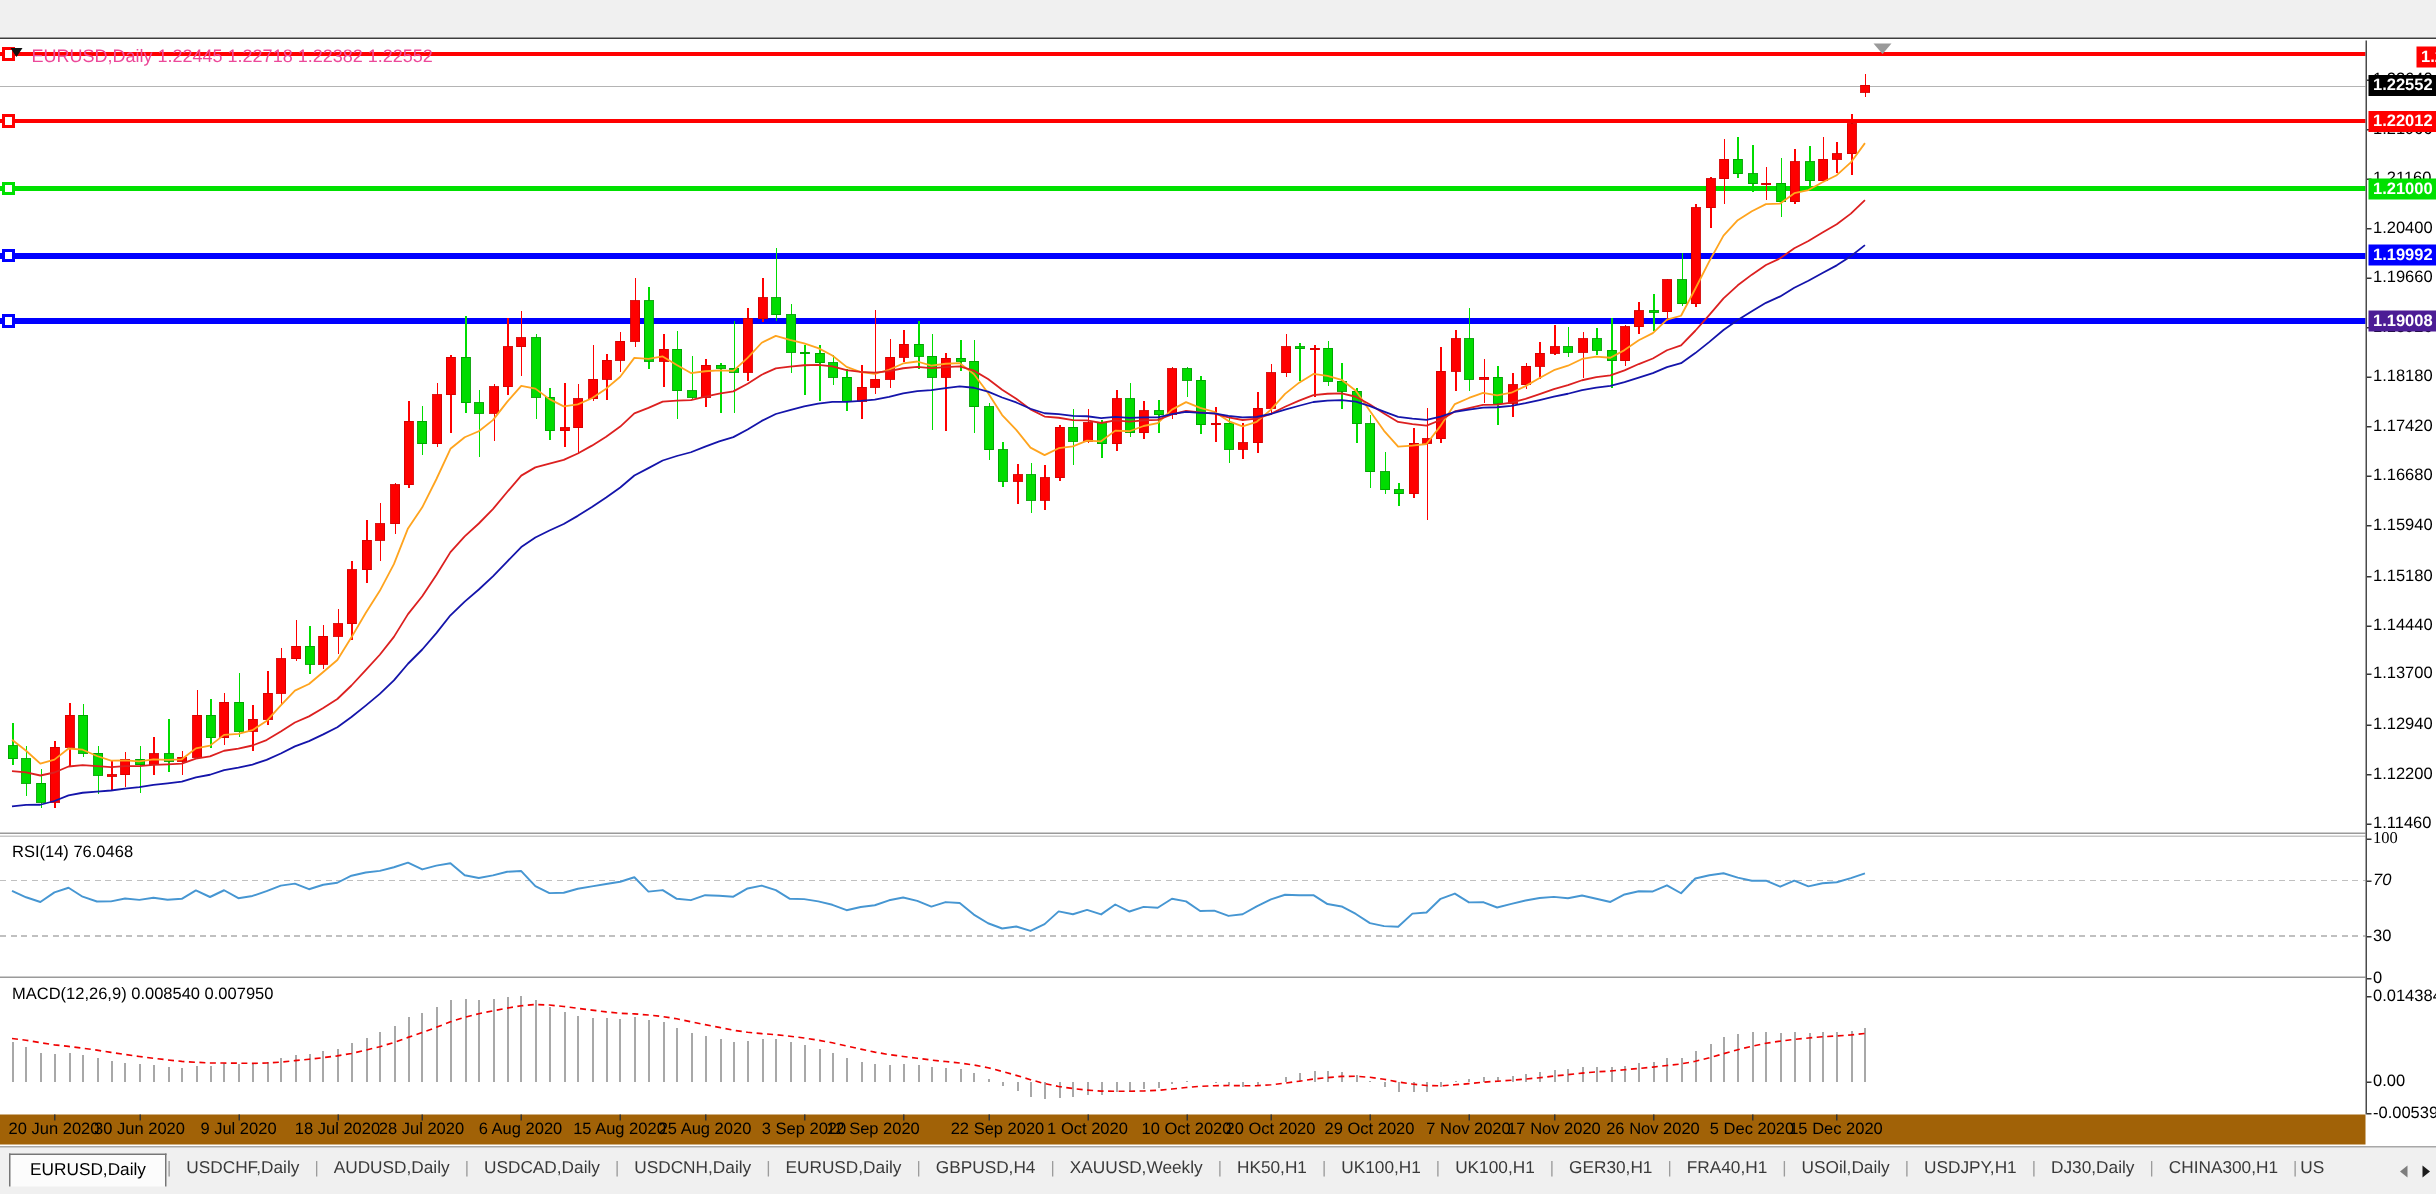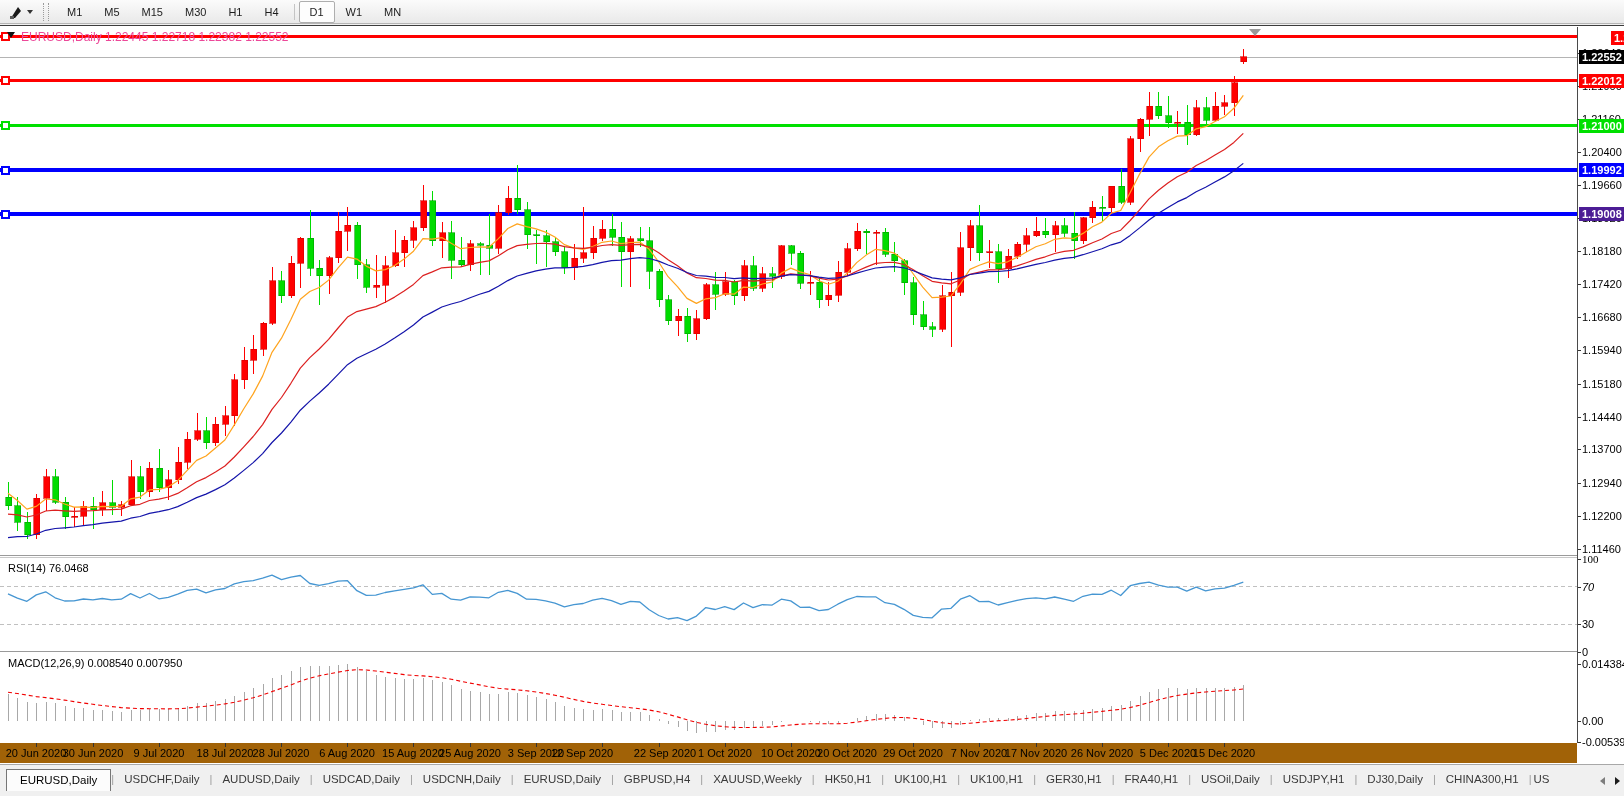--- a/index.html
+++ b/index.html
@@ -64,42 +64,20 @@
   .arr-left{width:0;height:0;border-top:4px solid transparent;border-bottom:4px solid transparent;
             border-right:5px solid #7d7d7d;}
   .arr-right{width:0;height:0;border-top:4px solid transparent;border-bottom:4px solid transparent;
             border-left:5px solid #1c1c1c;}
 </style>
 </head>
 <body>
 
 <div id="app">
 
-  <div class="toolbar">
-    <div class="tool-btn">
-      <svg width="14" height="14" viewBox="0 0 14 14">
-        <path d="M2 13 L9 2 L12 6 L6 13 Z" fill="#1a1a1a"></path>
-        <rect x="1" y="11" width="4" height="3" fill="#5a5a5a"></rect>
-      </svg>
-      <span class="dd-arrow"></span>
-    </div>
-    <div class="grip"></div>
-    <div id="tf-buttons" style="display:flex;align-items:center;">
-        <div class="tf-btn">M1</div>
-        <div class="tf-btn">M5</div>
-        <div class="tf-btn">M15</div>
-        <div class="tf-btn">M30</div>
-        <div class="tf-btn">H1</div>
-        <div class="tf-btn">H4</div>
-        <div class="tf-divider"></div>
-        <div class="tf-btn active">D1</div>
-        <div class="tf-btn">W1</div>
-        <div class="tf-btn">MN</div>
-      </div>
-  </div>
 
   <div class="chart-window">
     <span class="title-dd"></span>
     <div class="chart-title">EURUSD,Daily 1.22445 1.22718 1.22382 1.22552</div>
     <div class="shift-marker"></div>
 
     <svg id="main-svg" class="pane-svg" viewBox="0 0 1577 528">
         <line x1="0" y1="9.002217294900117" x2="1577" y2="9.002217294900117" stroke="#ff0000" stroke-width="3" shape-rendering="crispEdges"></line>
         <rect x="2" y="5.502217294900117" width="7" height="7" fill="#ffffff" stroke="#ff0000" stroke-width="2" shape-rendering="crispEdges"></rect>
         <line x1="0" y1="53.79157427937904" x2="1577" y2="53.79157427937904" stroke="#ff0000" stroke-width="3" shape-rendering="crispEdges"></line>

